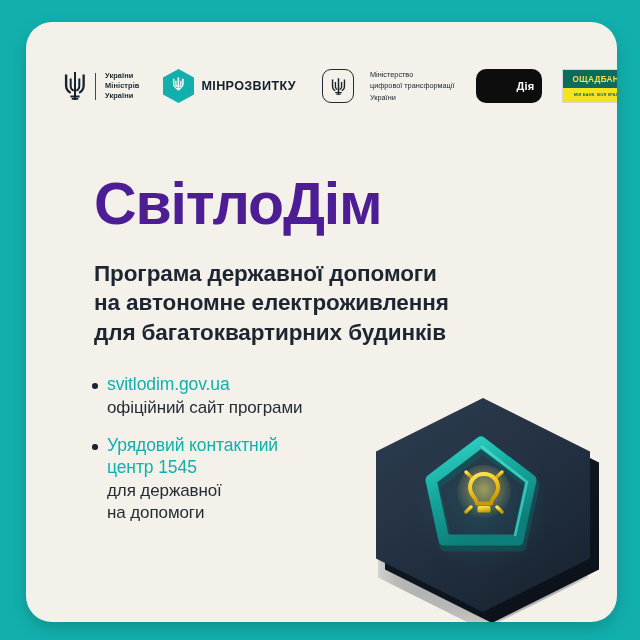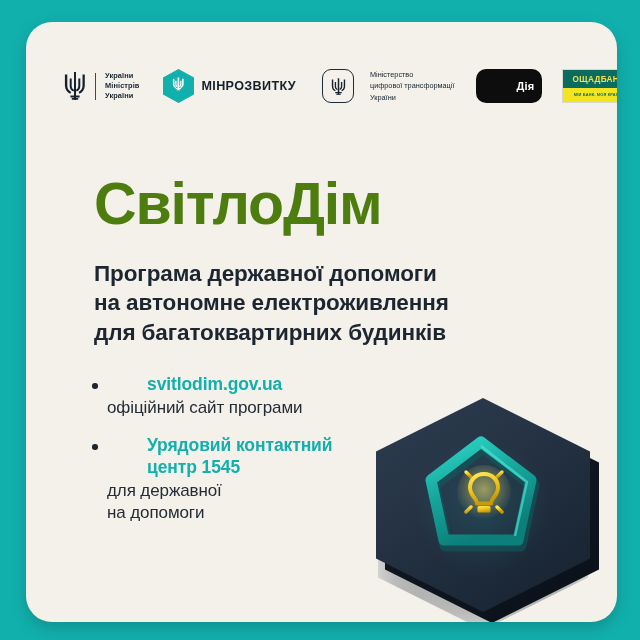--- a/index.html
+++ b/index.html
@@ -140,21 +140,21 @@
     padding: 4px 0 5px;
   }
 
   
   #headline {
     position: absolute;
     left: 68px;
     top: 153px;
     font-size: 59px;
     font-weight: bold;
-    color: #4d7c0f;
+    color: #4c1d95;
     letter-spacing: -1.2px;
     line-height: 1;
   }
 
   
   #subtitle {
     position: absolute;
     left: 68px;
     top: 237px;
     font-size: 22.5px;
@@ -181,25 +181,24 @@
     position: absolute;
     left: 0px;
     top: 9px;
     width: 5.5px;
     height: 5.5px;
     border-radius: 50%;
     background: #1c2530;
   }
   .contact-primary {
     font-size: 17.5px;
-    font-weight: bold;
+    font-weight: normal;
     color: #12b0ad;
     line-height: 1.25;
     letter-spacing: -0.1px;
-    margin-left: 40px;
   }
   .contact-secondary {
     font-size: 17px;
     color: #242c36;
     line-height: 1.27;
     letter-spacing: -0.1px;
     margin-top: 1px;
   }
 
   

